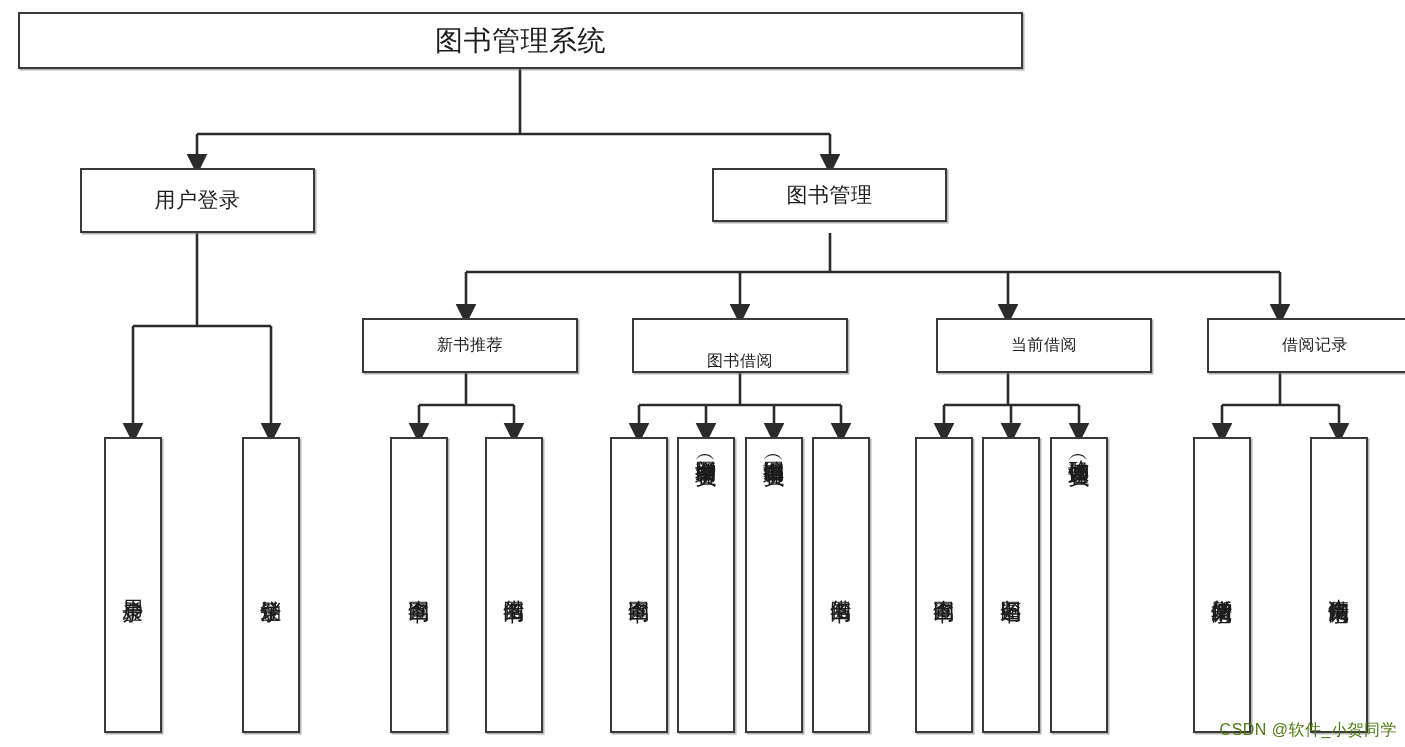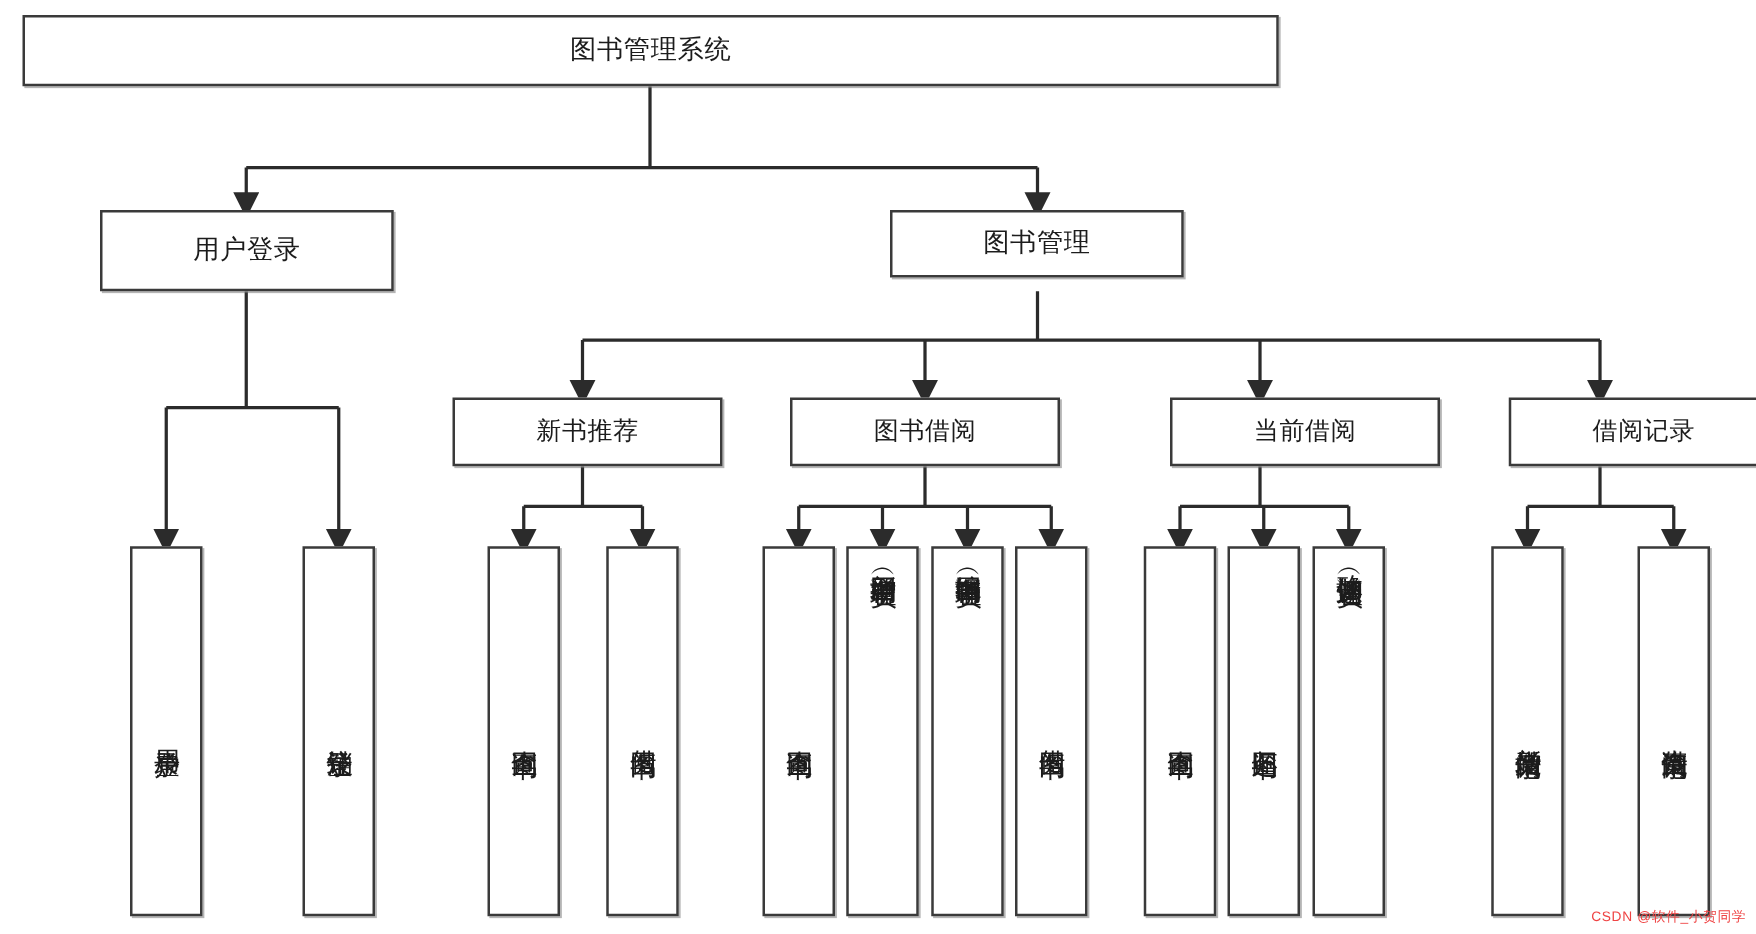--- a/index.html
+++ b/index.html
@@ -38,23 +38,23 @@
     box-shadow: 1.5px 1.5px 0 rgba(120,120,120,0.55);
   }
   .node-label {
     font-size: 20px;
     line-height: 1.18;
     color: #1c1c1c;
     letter-spacing: 0.5px;
     text-align: center;
     white-space: nowrap;
   }
-  .node.root .node-label { font-size: 21px; }
+  .node.root .node-label { font-size: 28px; }
   .node.level2 .node-label { font-size: 21px; }
-  .node.level3 .node-label { font-size: 20px; }
+  .node.level3 .node-label { font-size: 16px; }
   .node.leaf {
     align-items: flex-start;
     justify-content: center;
     padding-top: 0;
   }
   .node.leaf .node-label {
     writing-mode: vertical-rl;
     text-orientation: upright;
     font-size: 21px;
     line-height: 1.02;
@@ -70,22 +70,22 @@
     justify-content: center;
   }
   .leaf-inner.top-aligned {
     align-items: flex-start;
     padding-top: 4px;
   }
   #watermark {
     position: absolute;
     right: 8px;
     bottom: 6px;
-    font-size: 11px;
-    color: #ef4444;
+    font-size: 16px;
+    color: #4d7c0f;
     letter-spacing: 0.5px;
     user-select: none;
     white-space: nowrap;
   }
 </style>
 </head>
 <body>
 
 <div id="diagram-canvas">
 
@@ -158,21 +158,21 @@
   <div class="node level2" style="left:80px; top:168px; width:235px; height:65px;">
     <span class="node-label">用户登录</span>
   </div>
   <div class="node level2" style="left:712px; top:168px; width:235px; height:54px;">
     <span class="node-label">图书管理</span>
   </div>
 
   <div class="node level3" style="left:362px; top:318px; width:216px; height:55px;">
     <span class="node-label">新书推荐</span>
   </div>
-  <div class="node level3" style="left:632px; top:318px; width:216px; height:55px;">
+  <div class="node level3" style="left:632px; top:318px; width:216px; height:55px;align-items:flex-end;">
     <span class="node-label">图书借阅</span>
   </div>
   <div class="node level3" style="left:900px; top:318px; width:216px; height:55px;margin-left:36px;">
     <span class="node-label">当前借阅</span>
   </div>
   <div class="node level3" style="left:1207px; top:318px; width:216px; height:55px;">
     <span class="node-label">借阅记录</span>
   </div>
 
   <div class="node leaf" style="left:104px; top:437px; width:58px; height:296px;">

